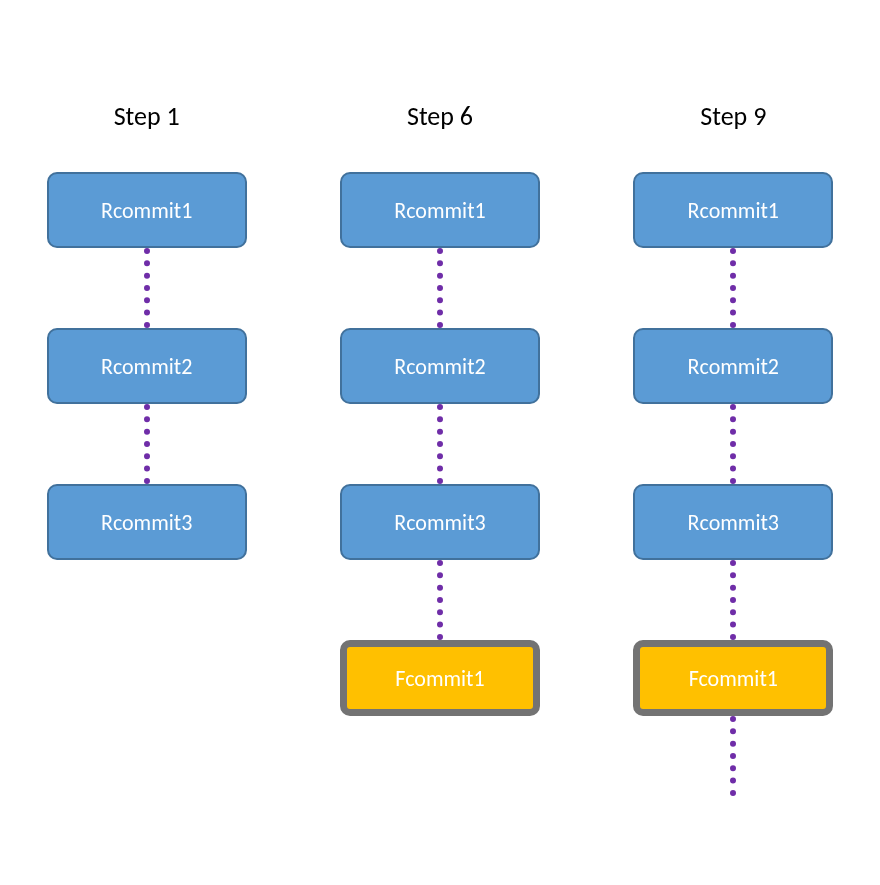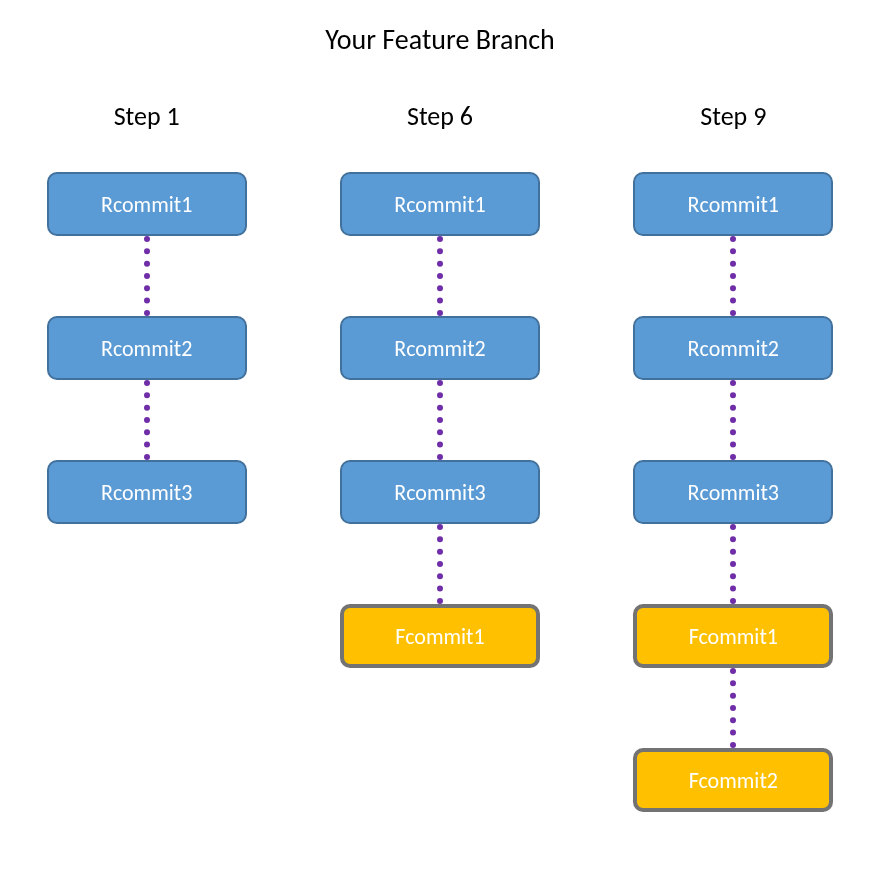--- a/index.html
+++ b/index.html
@@ -39,49 +39,48 @@
     align-items: center;
     width: 260px;
   }
   .step-label {
     font-size: 26px;
     color: #000;
     margin-bottom: 40px;
   }
   .node {
     width: 200px;
-    height: 64px;
+    height: 76px;
     border-radius: 10px;
     display: flex;
     align-items: center;
     justify-content: center;
     font-size: 22px;
     color: #ffffff;
     box-sizing: border-box;
   }
   .node.blue {
     background: #5b9bd5;
     border: 2px solid #41719c;
   }
   .node.yellow {
     background: #ffc000;
-    border: 4px solid #737373;
+    border: 7px solid #737373;
   }
   .connector {
     width: 0;
     height: 80px;
     border-left: 6px dotted #6f2da8;
   }
 </style>
 </head>
 <body>
 
 <div class="canvas">
 
-  <div class="title">Your Feature Branch</div>
 
   <div class="columns">
 
     <div class="column">
       <div class="step-label">Step 1</div>
       <div class="node blue">Rcommit1</div>
       <div class="connector"></div>
       <div class="node blue">Rcommit2</div>
       <div class="connector"></div>
       <div class="node blue">Rcommit3</div>
@@ -101,17 +100,16 @@
     <div class="column">
       <div class="step-label">Step 9</div>
       <div class="node blue">Rcommit1</div>
       <div class="connector"></div>
       <div class="node blue">Rcommit2</div>
       <div class="connector"></div>
       <div class="node blue">Rcommit3</div>
       <div class="connector"></div>
       <div class="node yellow">Fcommit1</div>
       <div class="connector"></div>
-      <div class="node yellow">Fcommit2</div>
     </div>
 
   </div>
 </div>
 
 </body></html>

